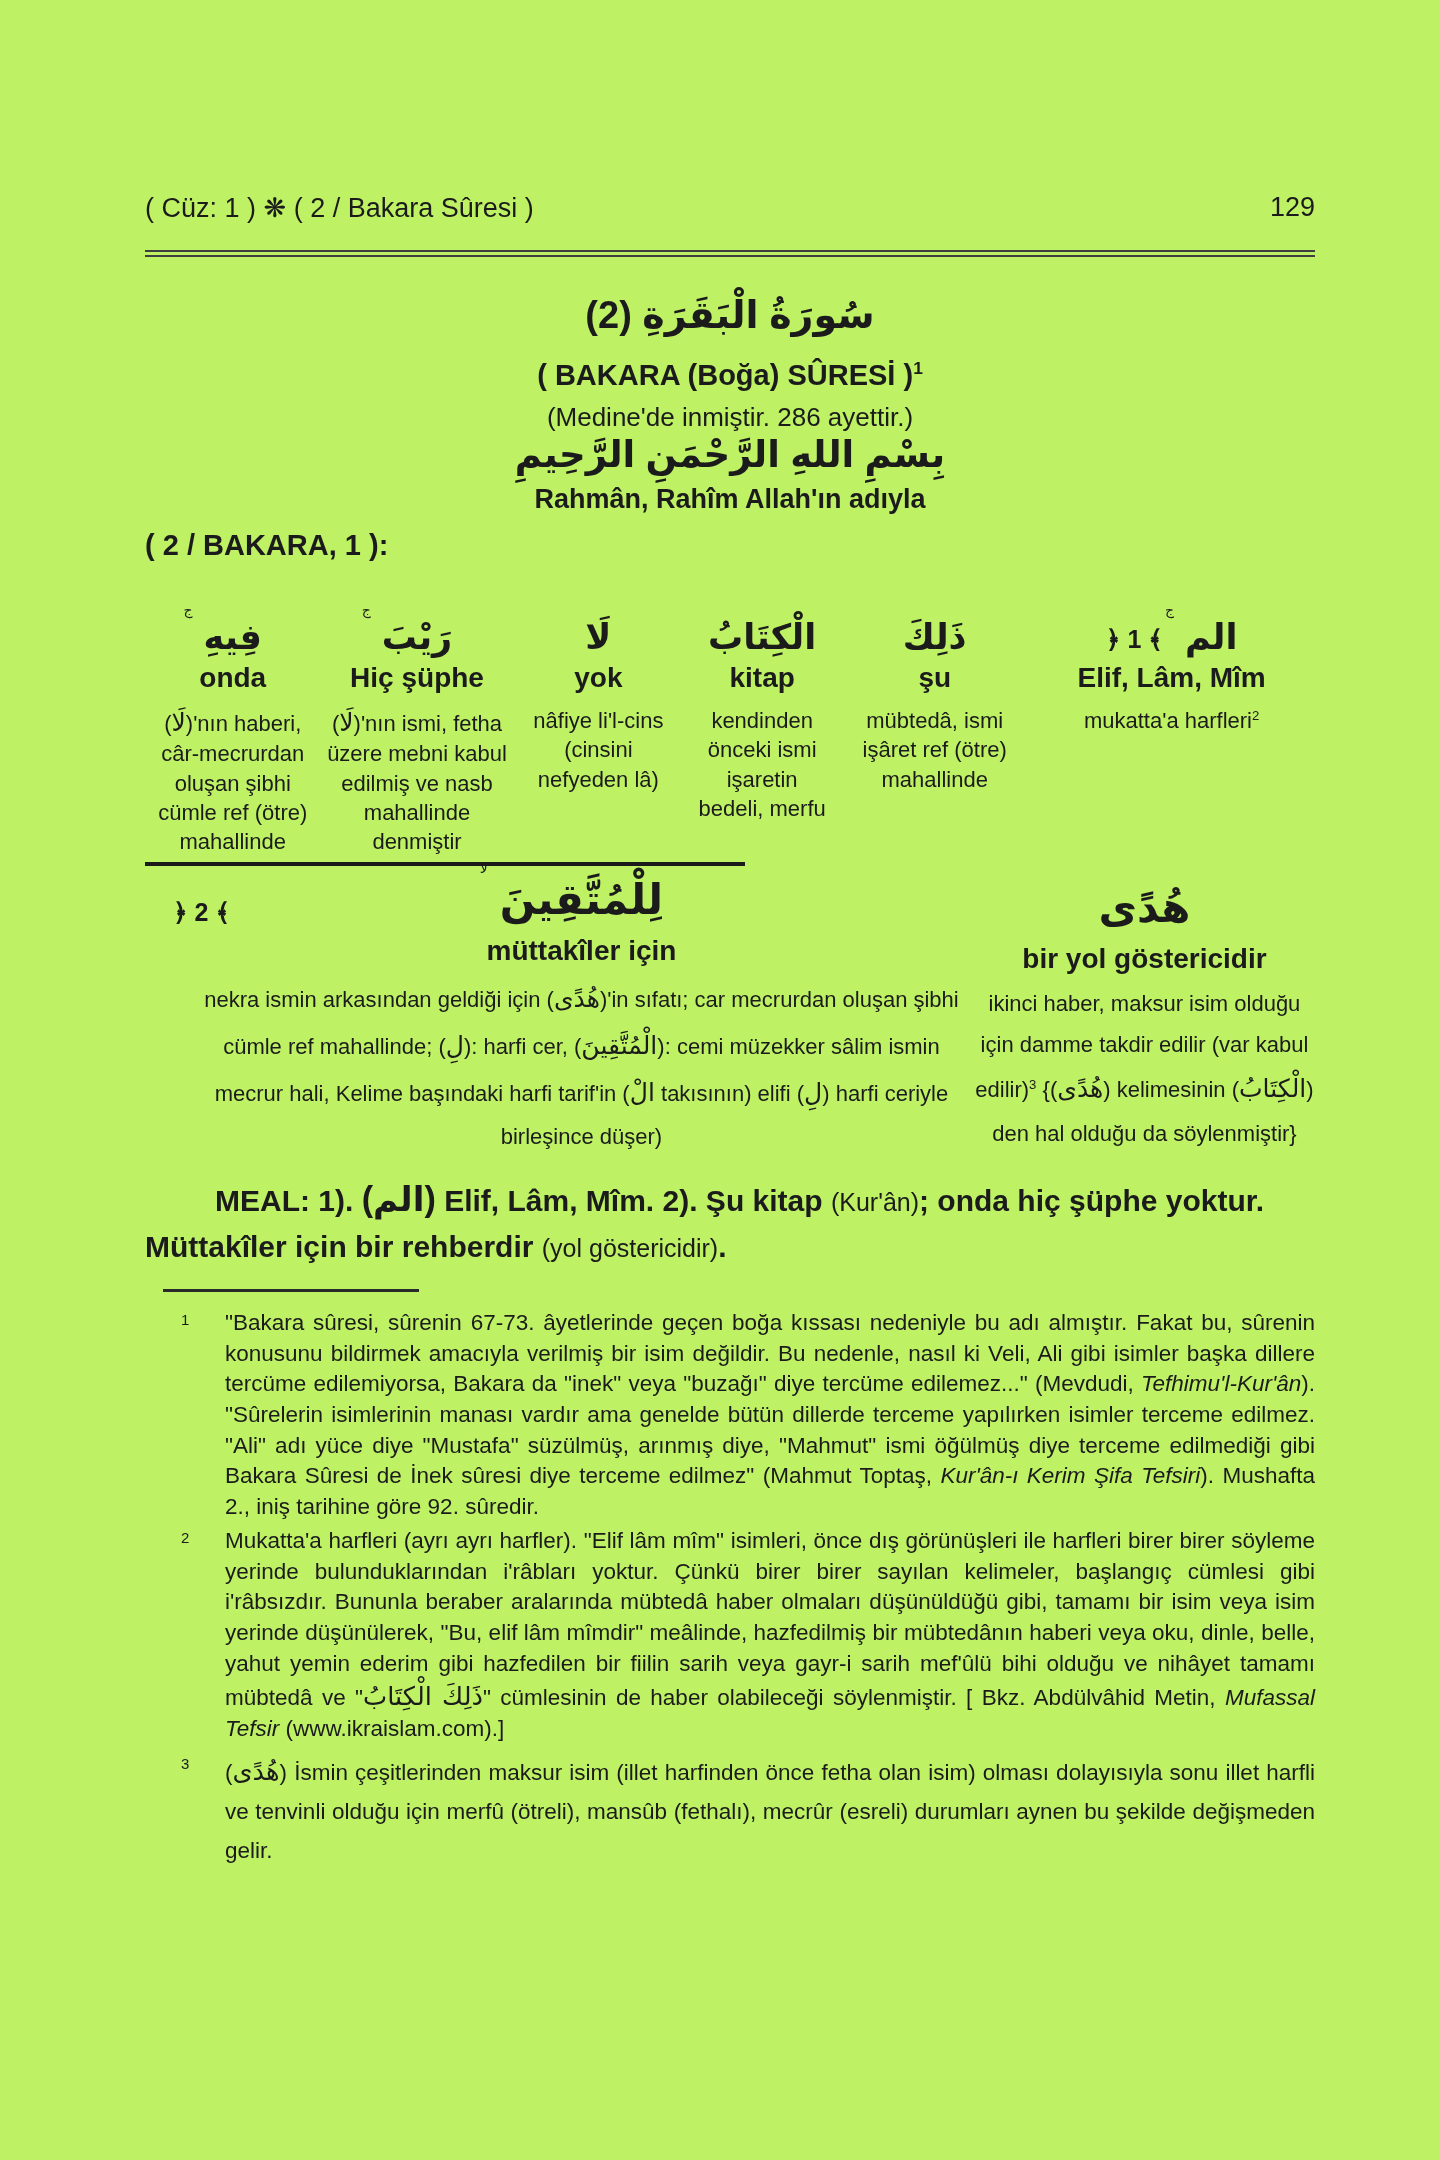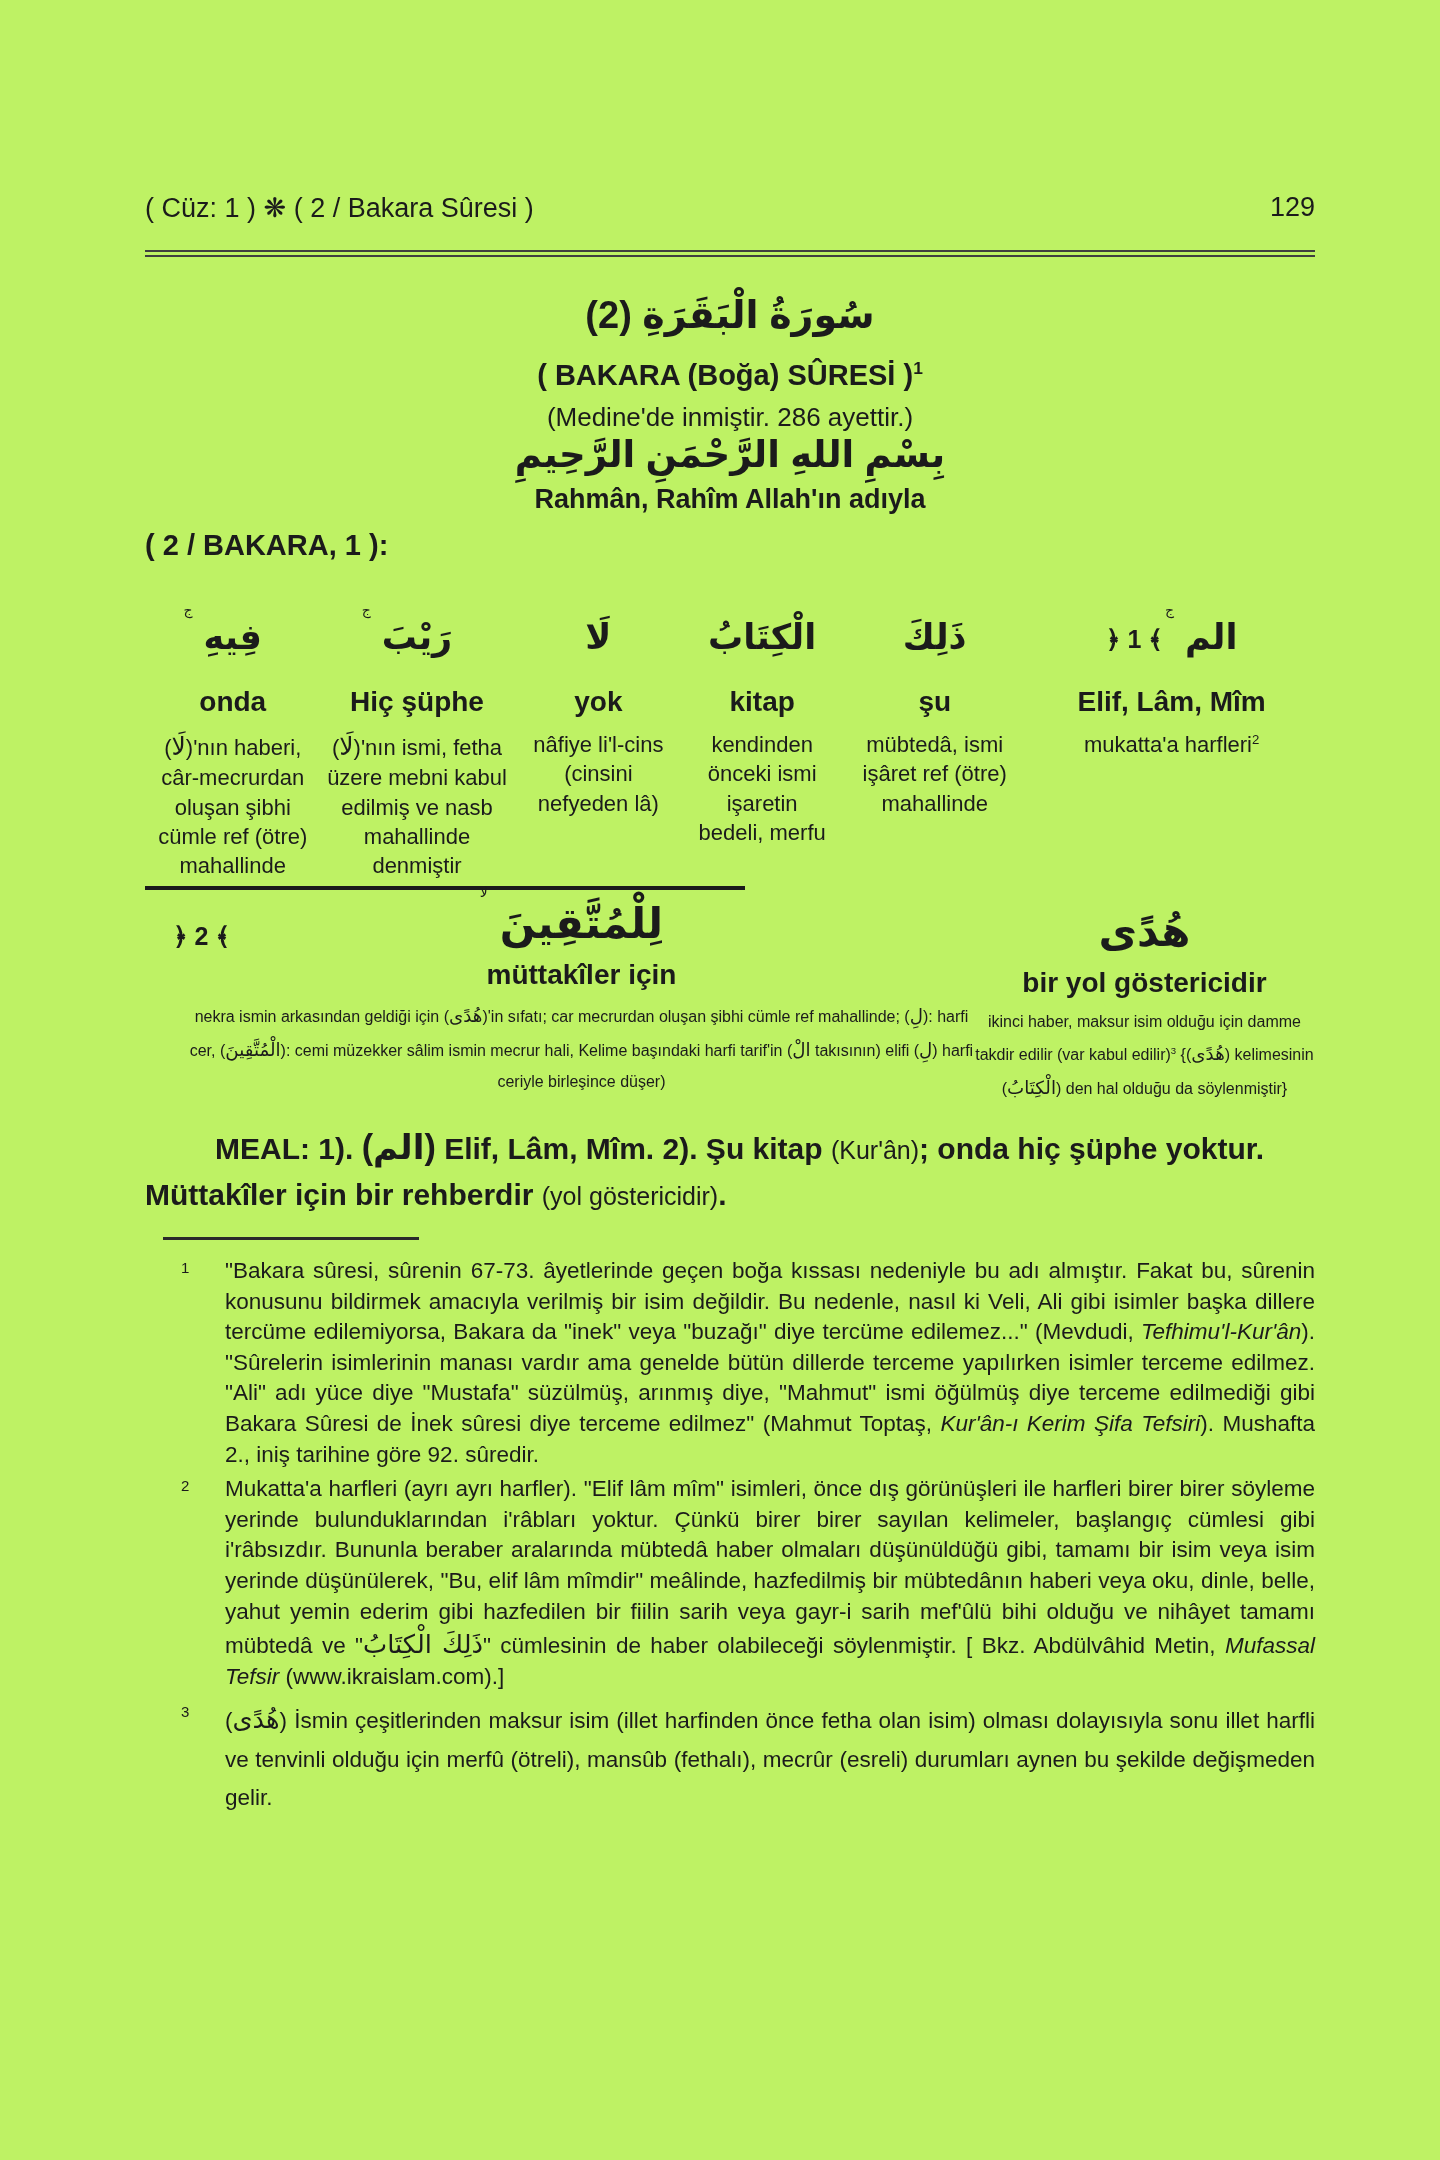--- a/index.html
+++ b/index.html
@@ -19,33 +19,33 @@
   .rahman{font-size:27px;font-weight:bold;margin-top:8px;}
   .v1head{font-size:29px;font-weight:bold;margin-top:14px;}
   
   .words{display:flex;margin-top:8px;}
   .wcol{text-align:center;box-sizing:border-box;padding:0 6px;}
   .w1{flex:0 0 15%;} .w2{flex:0 0 16.5%;} .w3{flex:0 0 14.5%;} .w4{flex:0 0 13.5%;} .w5{flex:0 0 16%;} .w6{flex:0 0 24.5%;}
   .warab{height:84px;display:flex;align-items:flex-end;justify-content:center;padding-bottom:8px;}
   .aw{position:relative;display:inline-block;font-size:35px;font-weight:bold;line-height:1;}
   .waqf{position:absolute;top:-16px;left:-20px;font-size:14px;font-weight:normal;}
   .vmark{font-size:25px;font-weight:bold;margin-right:22px;white-space:nowrap;}
-  .gloss{font-size:28px;font-weight:bold;margin-top:24px;}
+  .gloss{font-size:28px;font-weight:bold;margin-top:0;}
   .wnote{font-size:22px;line-height:1.33;margin-top:12px;}
   .w4 .wnote{max-width:130px;margin-left:auto;margin-right:auto;}
   .tbl-rule{border-bottom:4px solid #1b1b1b;width:600px;margin-top:6px;}
   .v1note{font-size:25px;line-height:1.62;margin:10px 0 0 32px;}
   
   .v2{position:relative;display:flex;justify-content:space-between;margin-top:10px;}
   .v2mark{position:absolute;left:28px;top:22px;font-size:25px;font-weight:bold;}
   .v2left{width:810px;margin-left:44px;text-align:center;}
   .v2right{width:352px;text-align:center;}
   .aw2{position:relative;display:inline-block;font-size:42px;font-weight:bold;line-height:1.15;}
   .gloss2{font-size:28px;font-weight:bold;margin-top:10px;}
-  .expl{font-size:16px;line-height:1.88;margin-top:8px;}
+  .expl{font-size:22px;line-height:1.88;margin-top:8px;}
   .v2right .aw2{margin-top:8px;}
   
   .meal{font-size:30px;font-weight:bold;line-height:1.46;margin-top:18px;text-indent:70px;}
   .meal .sm{font-size:25px;font-weight:normal;}
   
   .fnsep{border-top:3px solid #2a2a2a;width:256px;margin:20px 0 16px 18px;}
   .fns{font-size:22.5px;}
   .fn{position:relative;padding-left:80px;text-align:justify;line-height:1.36;margin-top:4px;}
   .fn .num{position:absolute;left:36px;top:2px;font-size:15px;}
   .fn-wide{line-height:1.72;}

